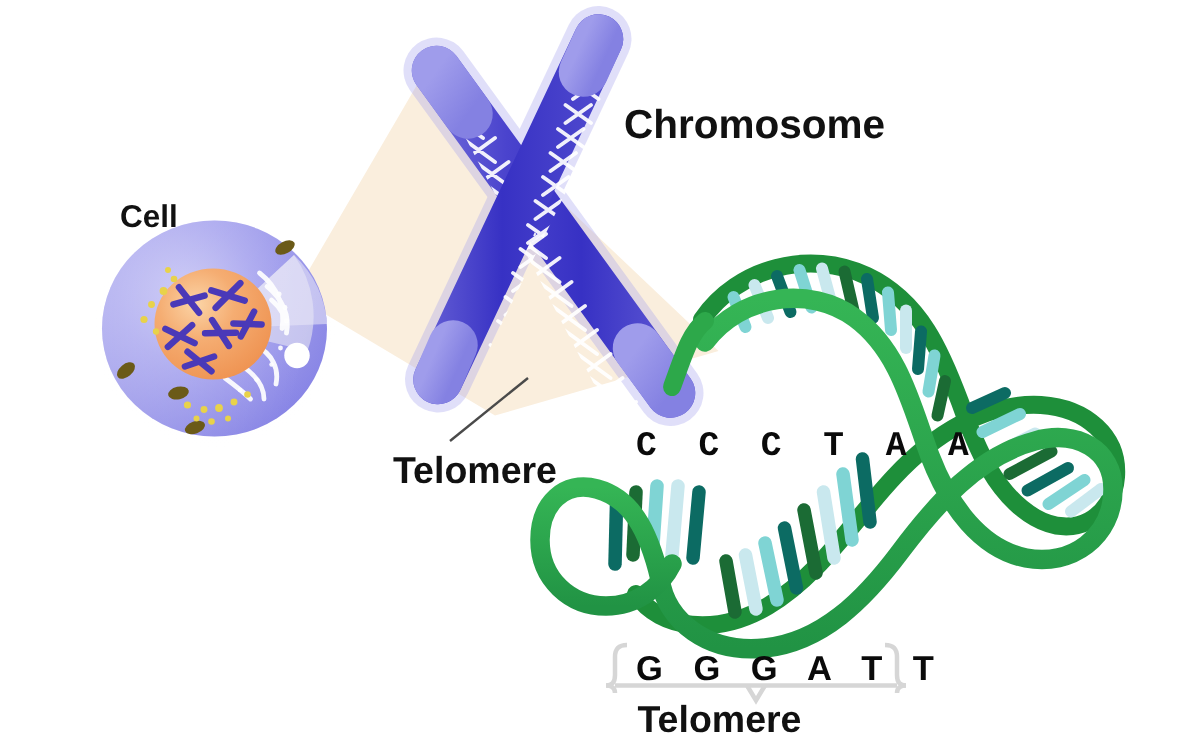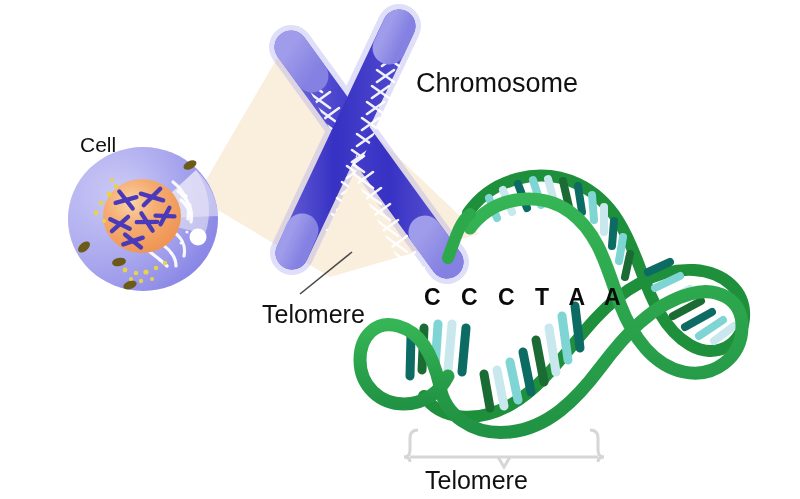--- a/index.html
+++ b/index.html
@@ -7,38 +7,38 @@
   body{
     width:800px;height:499px;
     background:#ffffff;
     font-family:"Liberation Sans", sans-serif;
     overflow:hidden;
     position:relative;
   }
   #stage{position:absolute;left:0;top:0;width:800px;height:499px;}
   .lbl{
     position:absolute;
-    font-weight:normal;
+    font-weight:bold;
     color:#111111;
     white-space:nowrap;
     letter-spacing:0px;
   }
   #label-cell{left:80px;top:133px;font-size:21px;}
   #label-chromosome{left:416px;top:68px;font-size:27px;}
   #label-telomere-chr{left:262px;top:300px;font-size:25px;}
   #label-telomere-dna{left:425px;top:466px;font-size:25px;}
   .seq{
     position:absolute;
     font-weight:bold;
     color:#0a0a0a;
     font-size:23px;
     letter-spacing:7px;
     white-space:nowrap;
   }
-  #seq-top{left:424px;top:284px;}
+  #seq-top{left:424px;top:284px;font-family:Liberation Mono, monospace;}
   #seq-bottom{left:424px;top:432px;}
 </style>
 </head>
 <body>
 
 <div id="stage">
 
   <svg width="800" height="499" viewBox="0 0 800 499" xmlns="http://www.w3.org/2000/svg">
     <defs>
 
@@ -326,14 +326,15 @@
   <div class="lbl" id="label-cell">Cell</div>
 
   <div class="lbl" id="label-chromosome">Chromosome</div>
 
   <div class="lbl" id="label-telomere-chr">Telomere</div>
 
   <div class="lbl" id="label-telomere-dna">Telomere</div>
 
   <div class="seq" id="seq-top">C C C T A A</div>
 
+  <div class="seq" id="seq-bottom">G G G A T T</div>
 
 </div>
 
 </body></html>

